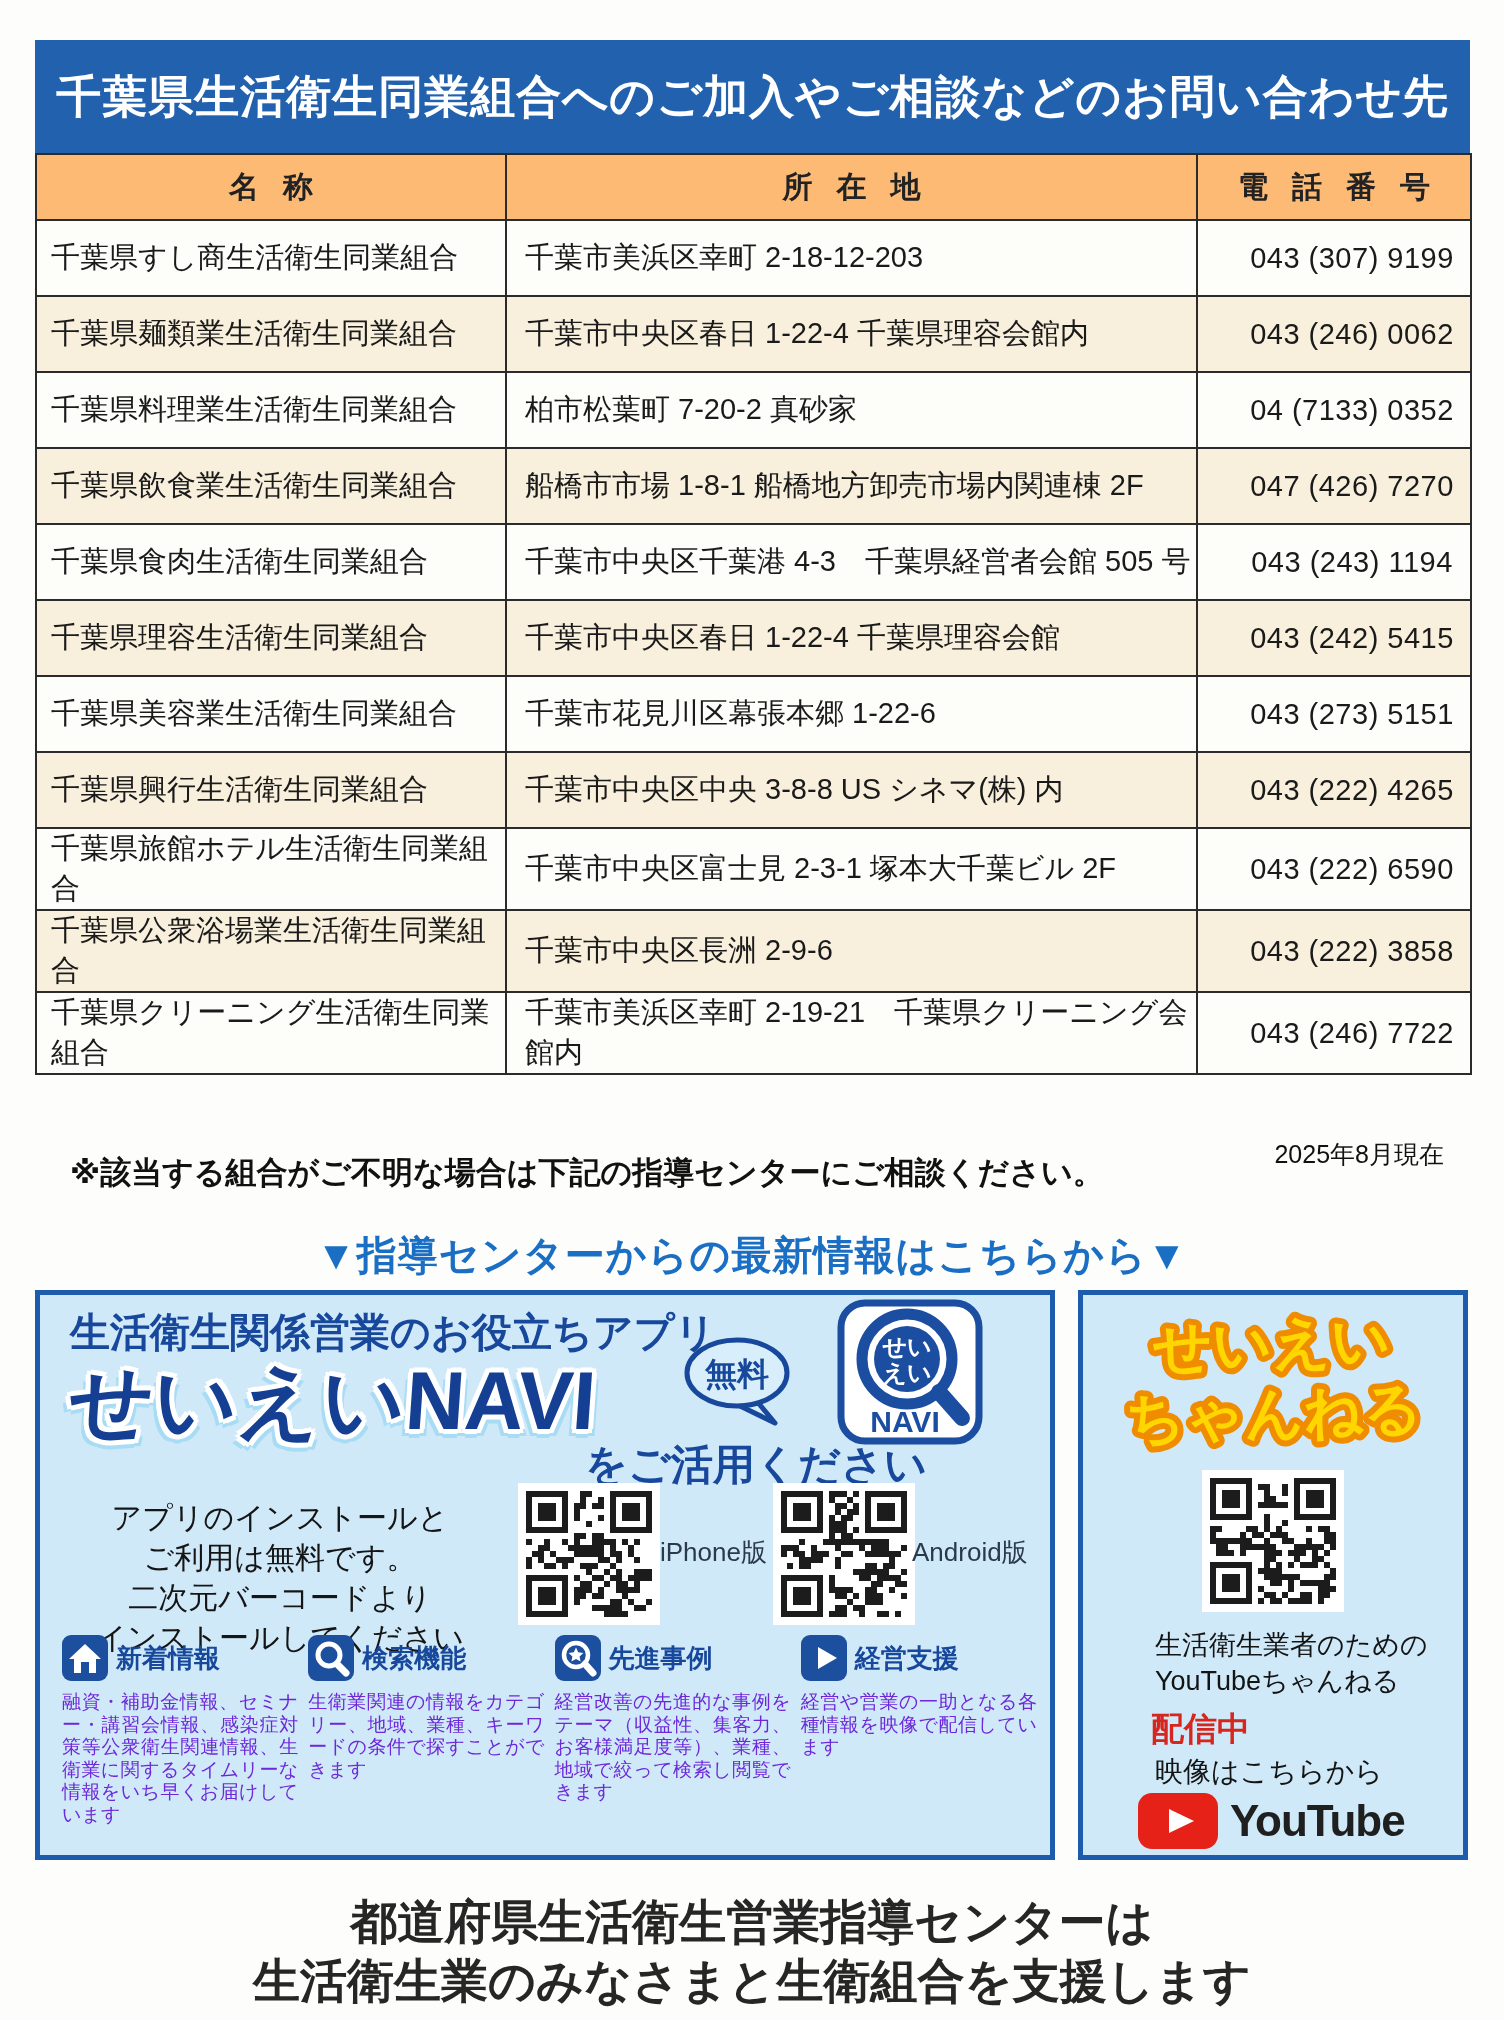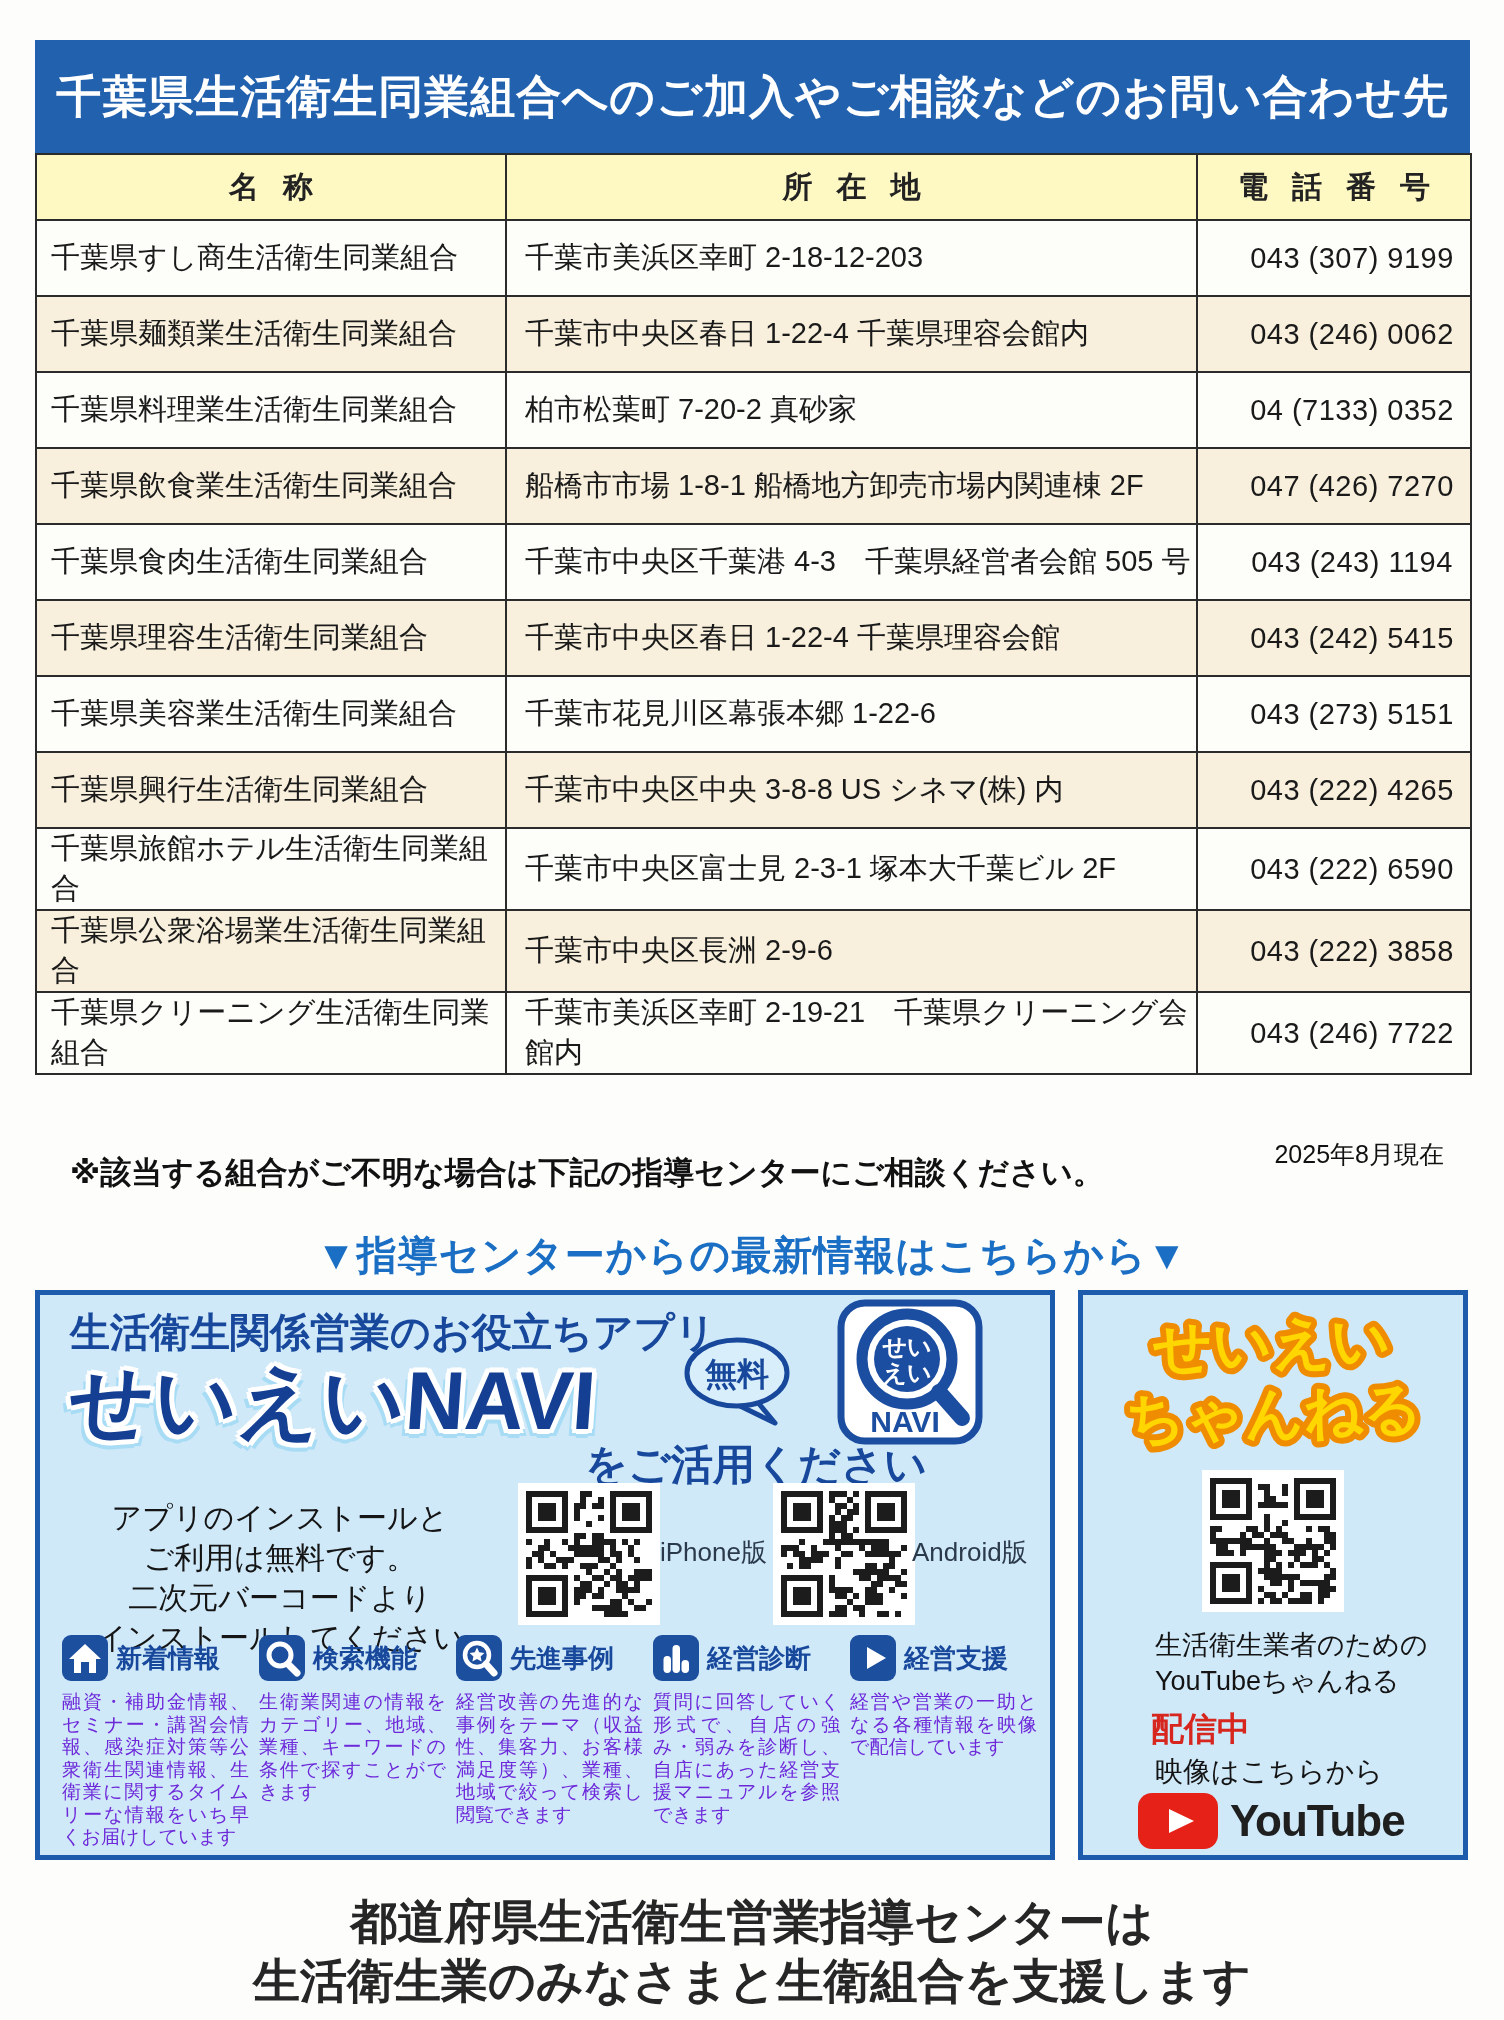--- a/index.html
+++ b/index.html
@@ -16,21 +16,21 @@
     background:#2161ae; display:flex; align-items:center; justify-content:center;
   }
   .title-bar span { color:#ffffff; font-size:45px; font-weight:bold; letter-spacing:1px; white-space:nowrap; }
 
   
   .contact-table {
     position:absolute; left:35px; top:153px; width:1435px;
     border-collapse:collapse; table-layout:fixed;
   }
   .contact-table th, .contact-table td { border:2px solid #2b2b2b; }
-  .contact-table thead tr { height:66px; background:#fef9c3; }
+  .contact-table thead tr { height:66px; background:#fdba74; }
   .contact-table th { font-size:30px; font-weight:bold; text-align:center; letter-spacing:.8em; padding-left:.8em; color:#222; }
   .contact-table tbody tr { height:76px; }
   .contact-table tbody tr:nth-child(odd)  { background:#fdfdfa; }
   .contact-table tbody tr:nth-child(even) { background:#f8f0dc; }
   td.c-name  { font-size:29px; padding-left:14px; }
   td.c-addr  { font-size:29px; padding-left:18px; }
   td.c-phone { font-size:29px; text-align:center; letter-spacing:.5px;padding-left:36px; }
 
   
   .note-text { position:absolute; left:52px; top:1152px; font-size:31px; font-weight:600; color:#111;margin-left:18px; }
@@ -507,32 +507,20 @@
             <rect width="46" height="46" rx="9" fill="#1d4f9f"></rect>
             <circle cx="21" cy="20" r="12" fill="none" stroke="#ffffff" stroke-width="4.5"></circle>
             <path d="M21 12.5 L23.2 17.3 L28.4 17.9 L24.6 21.4 L25.6 26.6 L21 24 L16.4 26.6 L17.4 21.4 L13.6 17.9 L18.8 17.3 Z" fill="#ffffff"></path>
             <line x1="30" y1="29" x2="38" y2="38" stroke="#ffffff" stroke-width="7" stroke-linecap="round"></line>
           </svg>
           <span class="feature-label">先進事例</span>
         </div>
         <div class="feature-desc">経営改善の先進的な事例をテーマ（収益性、集客力、お客様満足度等）、業種、地域で絞って検索し閲覧できます</div>
       </div>
 
-      <div class="feature">
-        <div class="feature-head">
-          <svg viewBox="0 0 46 46" xmlns="http://www.w3.org/2000/svg">
-            <rect width="46" height="46" rx="9" fill="#1d4f9f"></rect>
-            <rect x="10.5" y="21" width="7.5" height="17" rx="3.7" fill="#ffffff"></rect>
-            <rect x="19.5" y="10" width="7.5" height="28" rx="3.7" fill="#ffffff"></rect>
-            <rect x="28.5" y="25" width="7.5" height="13" rx="3.7" fill="#ffffff"></rect>
-          </svg>
-          <span class="feature-label">経営診断</span>
-        </div>
-        <div class="feature-desc">質問に回答していく形式で、自店の強み・弱みを診断し、自店にあった経営支援マニュアルを参照できます</div>
-      </div>
 
       <div class="feature">
         <div class="feature-head">
           <svg viewBox="0 0 46 46" xmlns="http://www.w3.org/2000/svg">
             <rect width="46" height="46" rx="9" fill="#1d4f9f"></rect>
             <path d="M17 12 L36 23 L17 34 Z" fill="#ffffff"></path>
           </svg>
           <span class="feature-label">経営支援</span>
         </div>
         <div class="feature-desc">経営や営業の一助となる各種情報を映像で配信しています</div>

